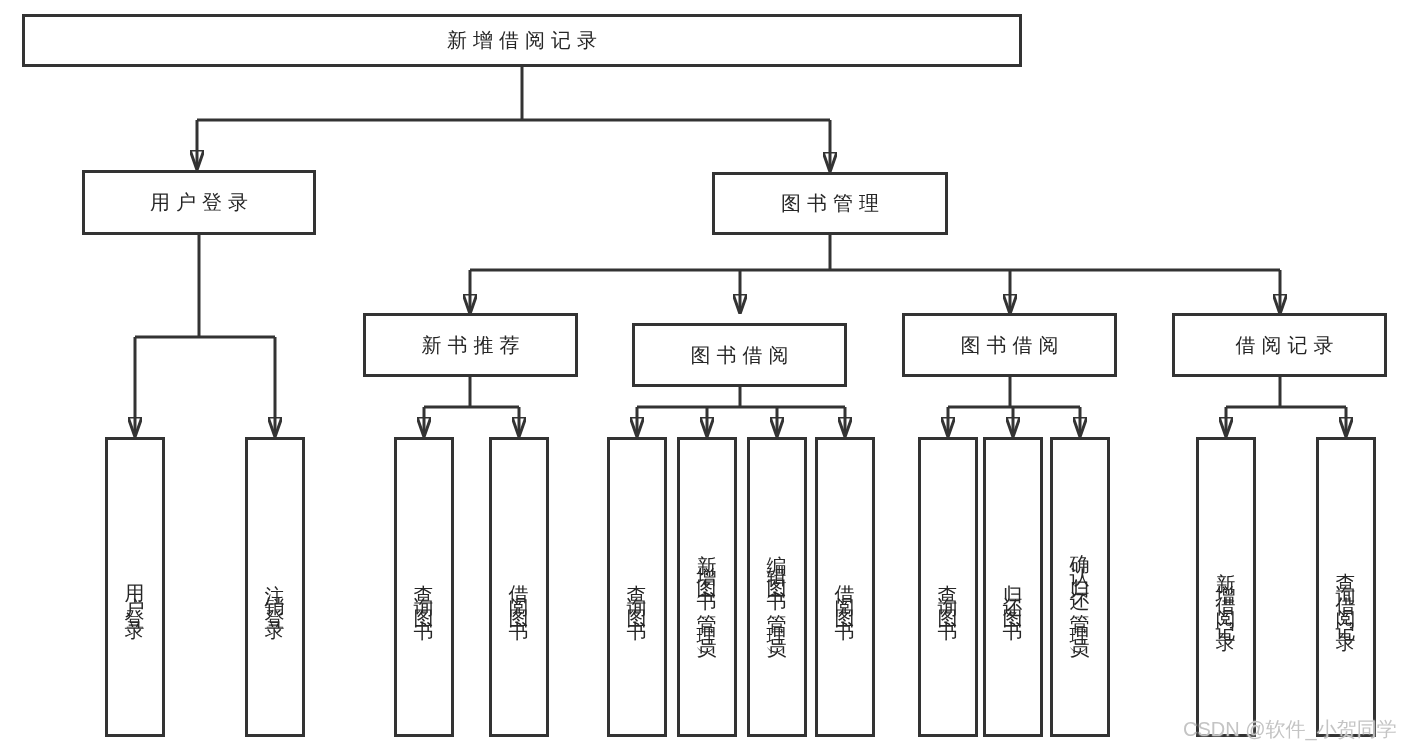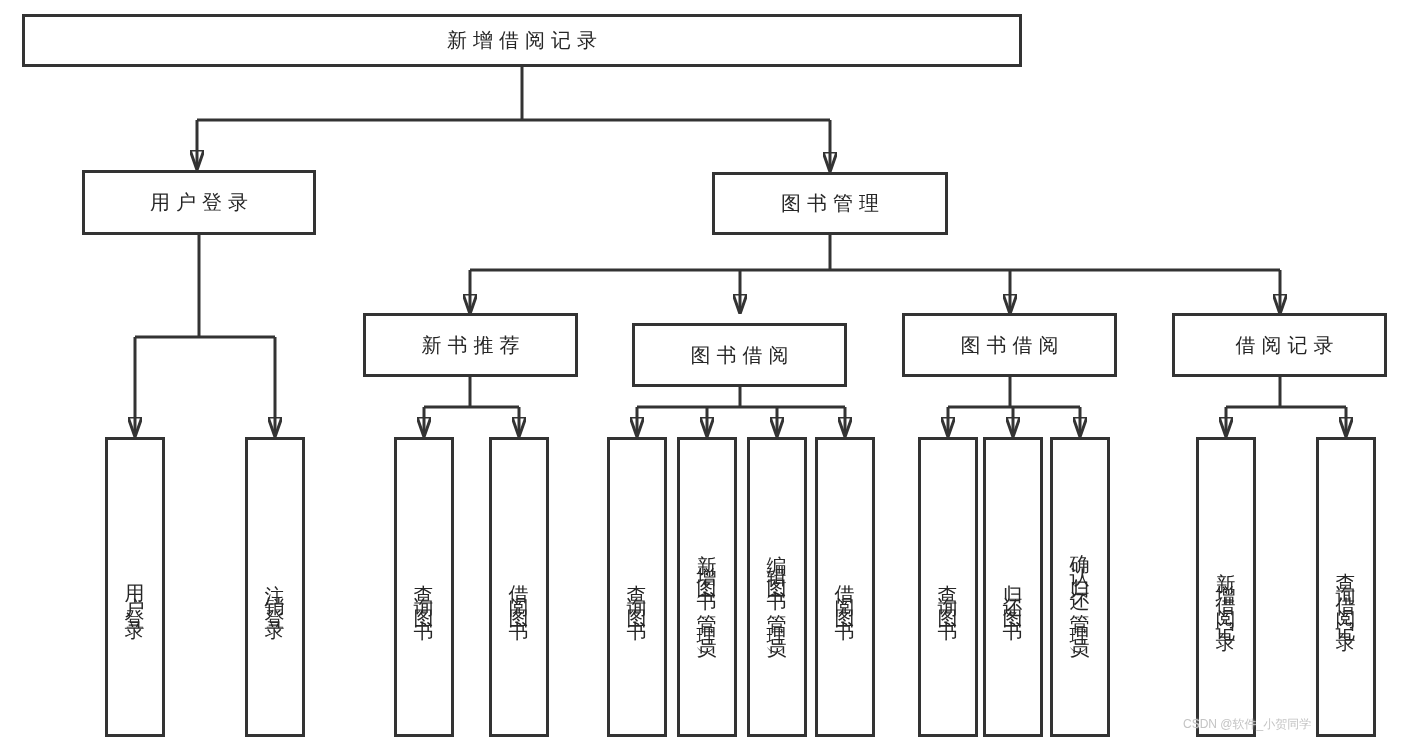--- a/index.html
+++ b/index.html
@@ -60,21 +60,21 @@
   }
   .lvl3 {
     top: 313px;
     width: 215px;
     height: 64px;
   }
   .watermark {
     position: absolute;
     left: 1183px;
     top: 716px;
-    font-size: 12px;
+    font-size: 20px;
     color: #c4c4c4;
     text-shadow: 0 0 2px #ffffff;
     white-space: nowrap;
     z-index: 5;
   }
 </style>
 </head>
 <body>
 
 <div class="canvas">

